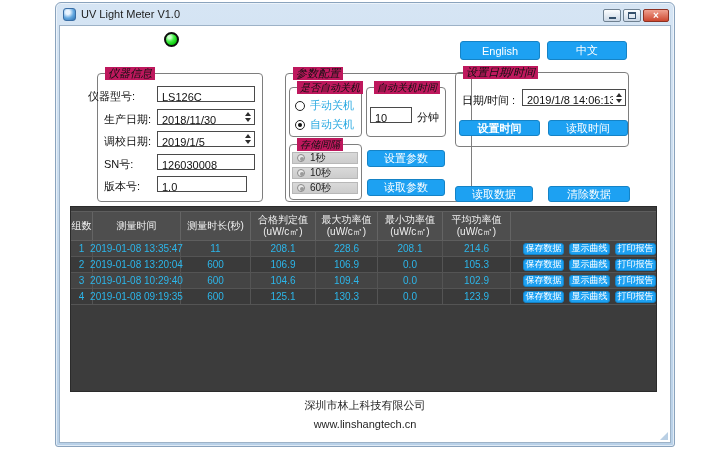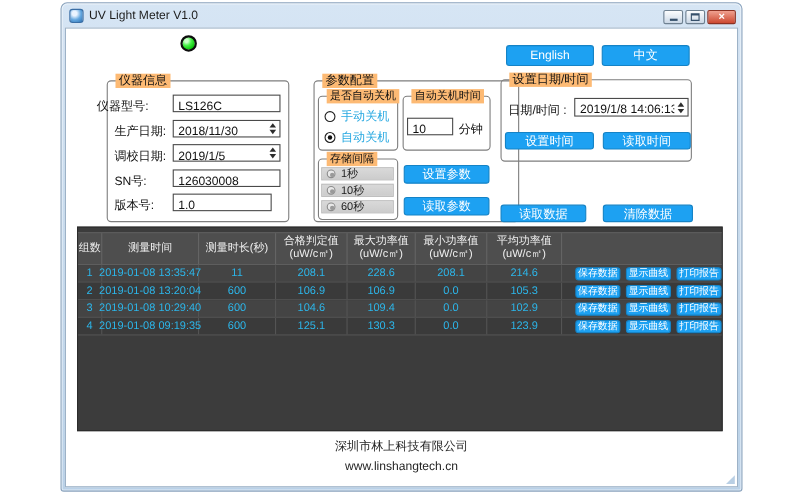--- a/index.html
+++ b/index.html
@@ -24,22 +24,22 @@
   .wbtn.closeb { width:26px; background:linear-gradient(#f0a190,#cd4830); border-color:#8d namespace;
                  border-color:#8d3122; color:#fff; font-size:10px; font-weight:bold; line-height:1; }
   .glyph-min { width:7px; height:2px; background:#36506b; margin-top:5px; }
   .glyph-max { width:8px; height:7px; border:1px solid #36506b; border-top-width:2px; }
 
   .win-content { position:absolute; left:3px; right:3px; top:22px; bottom:3px;
                  background:#ffffff; border:1px solid #9db2c7; }
 
   
   .groupbox { position:absolute; border:1px solid #7e7e7e; border-radius:4px; }
-  .gb-title { position:absolute; top:-7px; left:7px; background:#fdba74; padding:0 3px;
-              font-size:11px; color:#111; line-height:13px; white-space:nowrap; }
+  .gb-title { position:absolute; top:-7px; left:7px; background:#be185d; padding:0 3px;
+              font-size:11px; color:#111; line-height:13px; white-space:nowrap;font-style:italic; }
   .gb-title.sm { font-size:10px; }
   .lbl { position:absolute; font-size:11px; color:#111; white-space:nowrap; }
   .inp-wrap { position:absolute; border:1px solid #4a4a4a; background:#fff; }
   .inp-wrap input { width:100%; height:100%; border:none; outline:none; font-size:11px;
                     padding:0 12px 0 4px; font-family:inherit; color:#111; background:transparent; }
   .inp-wrap.nospin input { padding-right:4px; }
   .spin { position:absolute; right:3px; top:50%; transform:translateY(-50%); display:flex;
           flex-direction:column; gap:2px; }
   .spin .up { width:0; height:0; border-left:3px solid transparent; border-right:3px solid transparent;
               border-bottom:4px solid #2d2d2d; }
@@ -199,21 +199,21 @@
         <div class="gb-title">设置日期/时间</div>
       </div>
       <div class="lbl" style="left:402px; top:67px;">日期/时间 :</div>
       <div class="inp-wrap" style="left:462px; top:63px; width:104px; height:17px;">
         <input value="2019/1/8 14:06:13" style="">
         <div class="spin">
             <div class="up"></div>
             <div class="dn"></div>
           </div>
       </div>
-      <div class="btn" style="left:399px; top:94px; width:81px; height:16px;">设置时间</div>
+      <div class="btn" style="left:399px; top:94px; width:81px; height:16px;font-weight:bold;">设置时间</div>
       <div class="btn" style="left:488px; top:94px; width:80px; height:16px;">读取时间</div>
 
       <div class="btn" style="left:395px; top:160px; width:78px; height:16px;">读取数据</div>
       <div class="btn" style="left:488px; top:160px; width:82px; height:16px;">清除数据</div>
 
       <div class="panel">
         <div class="tbl">
           <div class="thead">
             <div class="th c0">
                 <span>组数</span>

